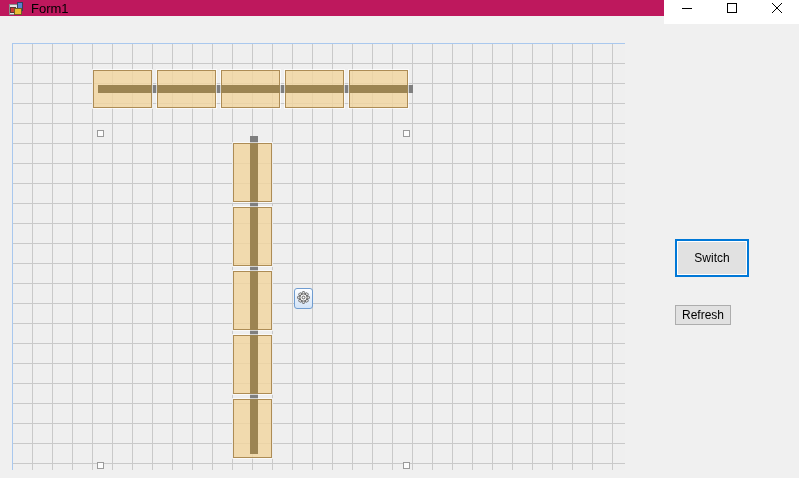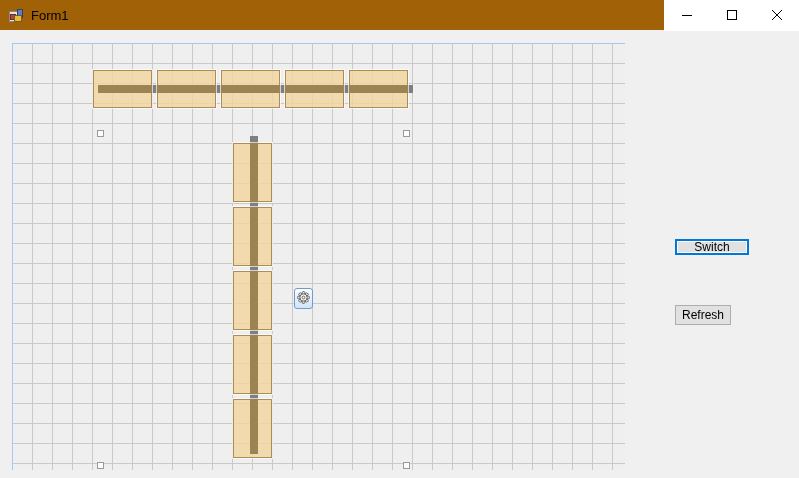--- a/index.html
+++ b/index.html
@@ -4,22 +4,22 @@
 <style>
   html,body{margin:0;padding:0;}
   body{
     width:799px;height:478px;overflow:hidden;position:relative;
     background:#f0f0f0;
     font-family:"Liberation Sans", sans-serif;
     -webkit-font-smoothing:antialiased;
   }
   
   .titlebar{
-    position:absolute;left:0;top:0;width:799px;height:30px;
-    background:#a16207;display:flex;align-items:center;
+    position:absolute;left:0;top:0;width:799px;height:16px;
+    background:#be185d;display:flex;align-items:center;
   }
   .form-icon{position:relative;width:14px;height:13px;margin-left:9px;flex:0 0 auto;}
   .form-icon .i-frame{position:absolute;left:0;top:2px;width:8px;height:9px;border:1px solid #8a8a8a;background:#e4e4e4;}
   .form-icon .i-red{position:absolute;left:1px;top:5px;width:4px;height:4px;background:#cc3b33;border:1px solid #5c3434;}
   .form-icon .i-blue{position:absolute;right:0;top:0;width:4px;height:7px;background:#5b7fd0;border:1px solid #33415c;}
   .form-icon .i-yellow{position:absolute;left:5px;bottom:0;width:6px;height:5px;background:#e9bc2f;border:1px solid #6e5c2a;}
   .title-text{margin-left:8px;font-size:13px;color:#000;}
   .win-controls{margin-left:auto;display:flex;height:32px;}
   .win-btn{width:45px;height:32px;display:flex;align-items:center;justify-content:center;background:#fff;}
   .win-btn svg{display:block;}
@@ -40,21 +40,21 @@
     position:absolute;z-index:5;display:flex;align-items:center;justify-content:center;
     border-radius:3px;box-sizing:border-box;
     background:linear-gradient(to bottom,#fdfeff 0%,#e7f0fb 45%,#d4e4f7 100%);
   }
   
   .side-btn{
     position:absolute;display:flex;align-items:center;justify-content:center;
     font-size:12px;color:#000;background:#e1e1e1;box-sizing:border-box;cursor:default;
     font-family:"Liberation Sans", sans-serif;
   }
-  #btn-switch{left:675px;top:239px;width:74px;height:16px;border:2px solid #0078d7;box-shadow:inset 0 0 0 1px #ffffff;}
+  #btn-switch{left:675px;top:239px;width:74px;height:38px;border:2px solid #0078d7;box-shadow:inset 0 0 0 1px #ffffff;}
   #btn-refresh{left:675px;top:305px;width:56px;height:20px;border:1px solid #adadad;}
 </style>
 </head>
 <body>
 
 <div class="titlebar">
   <div class="form-icon">
     <div class="i-frame"></div>
     <div class="i-red"></div>
     <div class="i-blue"></div>

